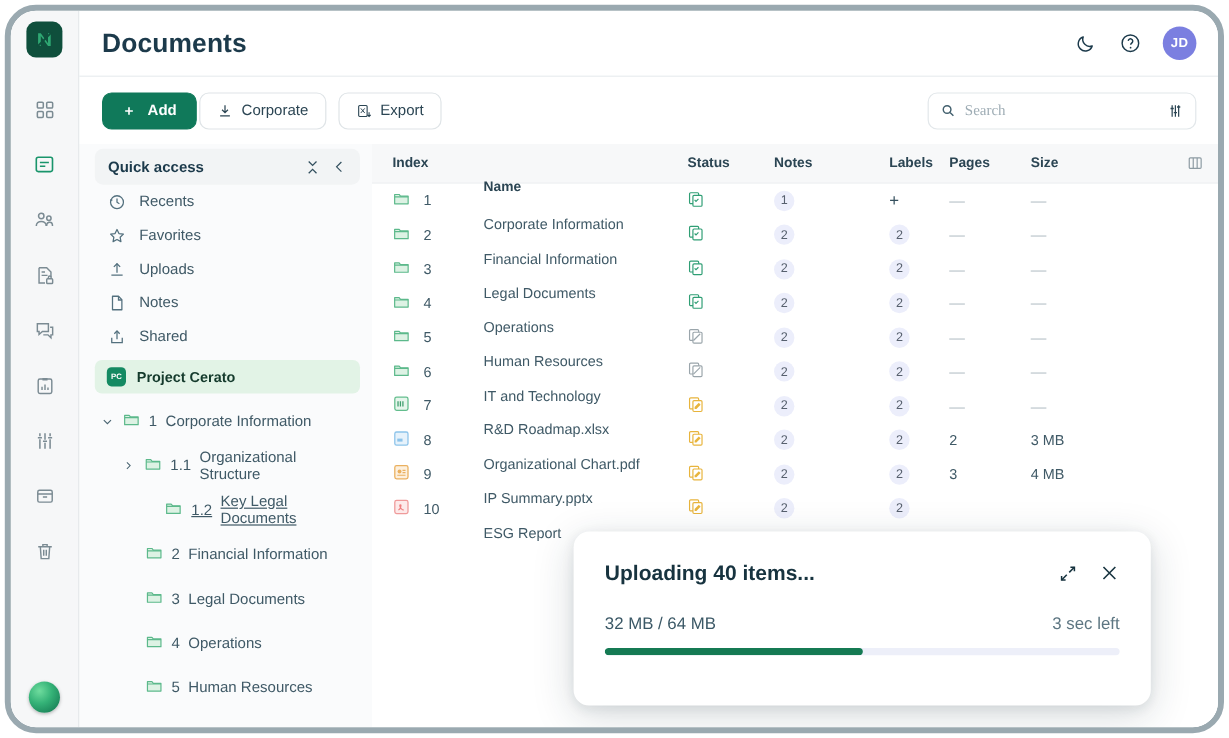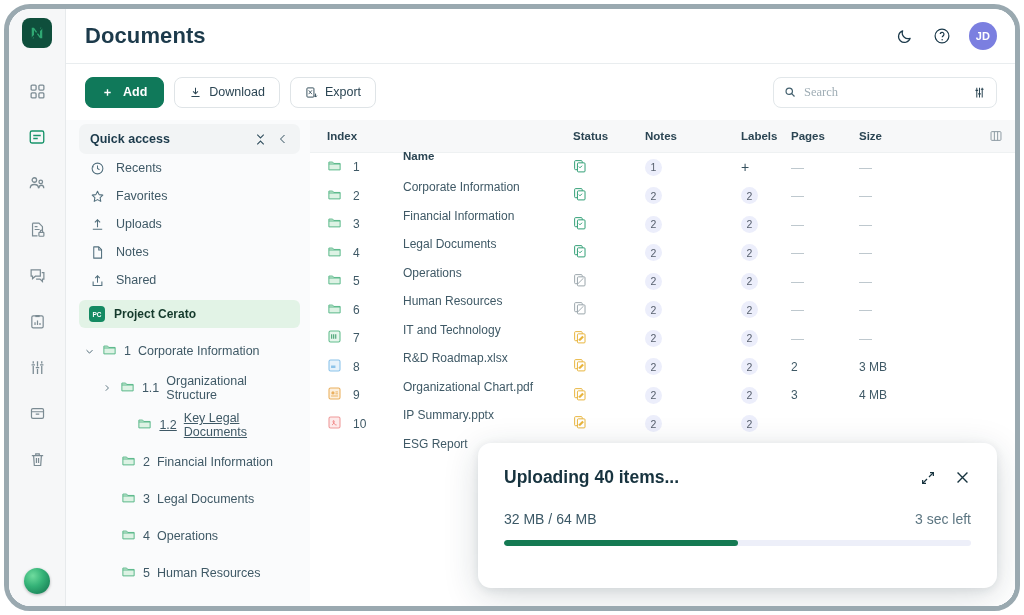--- a/index.html
+++ b/index.html
@@ -100,21 +100,21 @@
   .btn {
     height: 31px;
     border-radius: 8px;
     display: inline-flex; align-items: center; gap: 7px;
     font-size: 12.5px;
     padding: 0 14px;
     white-space: nowrap;
   }
   #btn-add {
     background: #10795a; color: #fff; font-weight: bold;
-    border: 1px solid #10795a; margin-right: 10px; padding: 0 16px; gap: 10px;
+    border: 1px solid #10795a; margin-right: 2px; padding: 0 16px; gap: 10px;
   }
   .btn-outline {
     background: #fff; color: #2b4553; border: 1px solid #dfe4e7;
     margin-right: 10px; font-weight: normal;
   }
   #search-wrap {
     margin-left: auto;
     width: 224px; height: 31px;
     border: 1px solid #e2e7ea; border-radius: 8px;
     display: flex; align-items: center; gap: 8px;
@@ -214,21 +214,21 @@
     border-radius: 9px; background: #eceefb; color: #57606e;
     font-size: 10.5px;
   }
   .dash { color: #b7c2c8; font-size: 13px; }
   .plus { color: #35505e; font-size: 14px; }
 
   
   #upload-modal {
     position: absolute;
     left: 469px; top: 434px;
-    width: 519px; height: 145px;
+    width: 481px; height: 145px;
     background: #fff;
     border-radius: 13px;
     box-shadow: 0 8px 34px rgba(25,45,60,.17), 0 2px 10px rgba(25,45,60,.09);
     padding: 24px 26px 0 26px;
   }
   #upload-title { font-size: 17.5px; font-weight: bold; color: #17333f; }
   #upload-head { display: flex; align-items: center; }
   #upload-actions { margin-left: auto; display: flex; align-items: center; gap: 18px; color: #17333f; }
   #upload-stats {
     display: flex; align-items: baseline; margin-top: 23px;
@@ -350,21 +350,21 @@
           <svg width="11" height="11" viewBox="0 0 24 24" fill="none" stroke="#fff" stroke-width="3">
             <path d="M12 5v14M5 12h14"></path>
           </svg>
           <span>Add</span>
         </div>
         <div class="btn btn-outline">
           <svg width="13" height="13" viewBox="0 0 24 24" fill="none" stroke="#2b4553" stroke-width="1.9">
             <path d="M12 3v11M7.5 10l4.5 4.5L16.5 10"></path>
               <path d="M4.5 19.5h15"></path>
           </svg>
-          <span>Download</span>
+          <span>Corporate</span>
         </div>
         <div class="btn btn-outline">
           <svg width="13" height="13" viewBox="0 0 24 24" fill="none" stroke="#2b4553" stroke-width="1.7">
             <rect x="3.5" y="3.5" width="13" height="17" rx="1.6"></rect>
             <path d="M6.8 8l6 7M12.8 8l-6 7" stroke-width="1.5"></path>
             <path d="M19.5 14v6M17 17.8l2.5 2.6 2.5-2.6"></path>
           </svg>
           <span>Export</span>
         </div>
 

